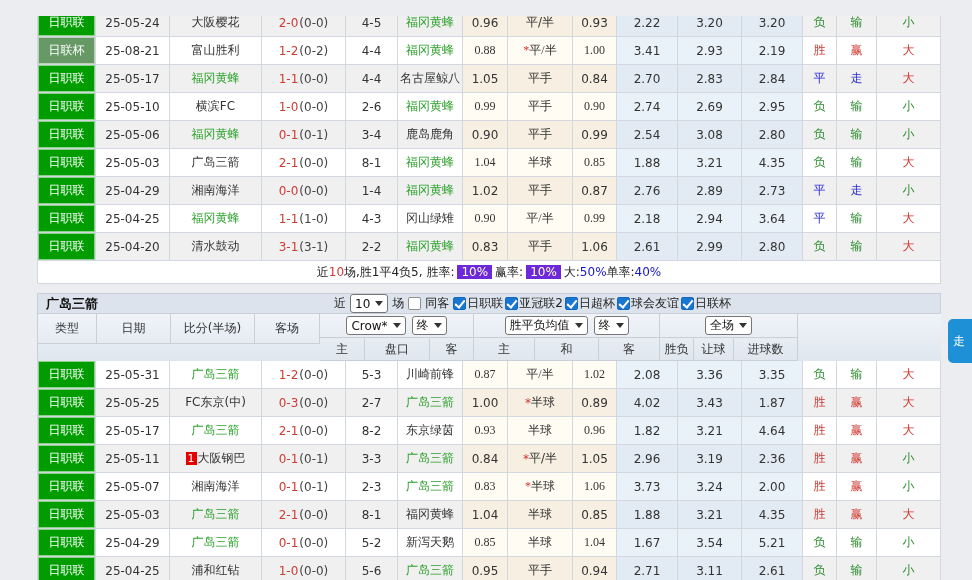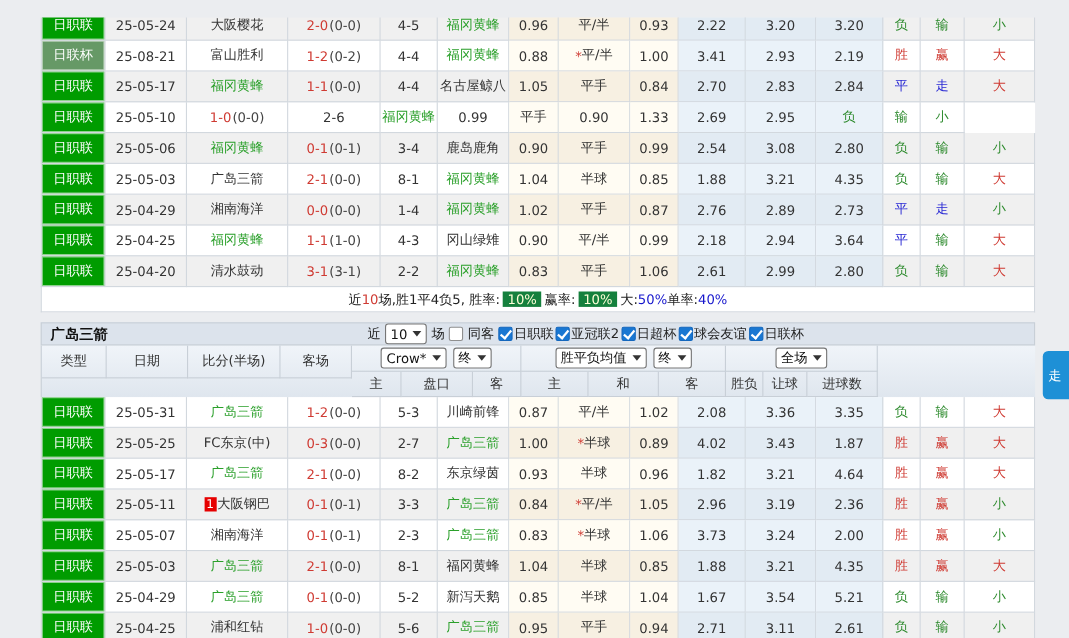--- a/index.html
+++ b/index.html
@@ -22,21 +22,21 @@
   .row.even { background:#ffffff; }
   .row.odd  { background:#f0f0f0; }
   .c {
     border-right:1px solid #d2d8de;
     border-bottom:1px solid #d2d8de;
     display:flex; align-items:center; justify-content:center;
     font-size:12px; color:#333; overflow:hidden; white-space:nowrap;
   }
   .c:first-child { border-left:1px solid #d2d8de; }
   .tcell { padding:0; }
-  .row.even .c:nth-child(n+7):nth-child(-n+9)  { background:#fffcf3; }
+  .row.even .c:nth-child(n+7):nth-child(-n+9)  { background:#fffcf3;font-family:Liberation Serif, serif; }
   .row.odd  .c:nth-child(n+7):nth-child(-n+9)  { background:#f7f0e2; }
   .row.even .c:nth-child(n+10):nth-child(-n+12){ background:#eaf2f9; }
   .row.odd  .c:nth-child(n+10):nth-child(-n+12){ background:#e2ebf3; }
 
   .badge {
     width:100%; height:100%; display:flex; align-items:center; justify-content:center;
     background:#009c00; color:#fff; font-size:12px;
     box-shadow:inset 0 0 0 1px rgba(255,255,255,.55);
   }
   .badge.cup { background:#669966; }
@@ -50,21 +50,21 @@
     padding:0 2px; margin-right:1px; display:inline-block;
   }
 
   
   #t1-summary {
     height:23px; background:#fff;
     border-left:1px solid #d2d8de; border-right:1px solid #d2d8de; border-bottom:1px solid #d2d8de;
     display:flex; align-items:center; justify-content:center;
     font-size:12px; color:#222;
   }
-  .pct { background:#15803d; color:#ffffd8; padding:0 4px; margin:0 3px; }
+  .pct { background:#6d28d9; color:#ffffd8; padding:0 4px; margin:0 3px; }
   .t-blu2 { color:#1515cc; }
 
   .gap { height:9px; }
 
   
   #t2-section {
     height:21px; width:904px; position:relative;
     background:#dce3ec;
     border:1px solid #c8cfd7; border-bottom:1px solid #c8cfd7;
     display:flex; align-items:center; font-size:12px; color:#222;
@@ -205,31 +205,34 @@
           <div class="c t-blu">平</div>
           <div class="c t-blu">走</div>
           <div class="c t-red">大</div>
         </div>
         <div class="row even">
           <div class="c tcell">
             <span class="badge">日职联</span>
           </div>
           <div class="c ">25-05-10</div>
           <div class="c ">
+            <span>横滨FC</span>
+          </div>
+          <div class="c ">
             <span class="t-red">1-0</span>
             <span class="half">(0-0)</span>
           </div>
           <div class="c ">2-6</div>
           <div class="c ">
             <span class="t-team">福冈黄蜂</span>
           </div>
           <div class="c ">0.99</div>
           <div class="c ">平手</div>
           <div class="c ">0.90</div>
-          <div class="c ">1.33</div>
+          <div class="c ">2.74</div>
           <div class="c ">2.69</div>
           <div class="c ">2.95</div>
           <div class="c t-grn">负</div>
           <div class="c t-grn">输</div>
           <div class="c t-grn">小</div>
         </div>
         <div class="row odd">
           <div class="c tcell">
             <span class="badge">日职联</span>
           </div>

